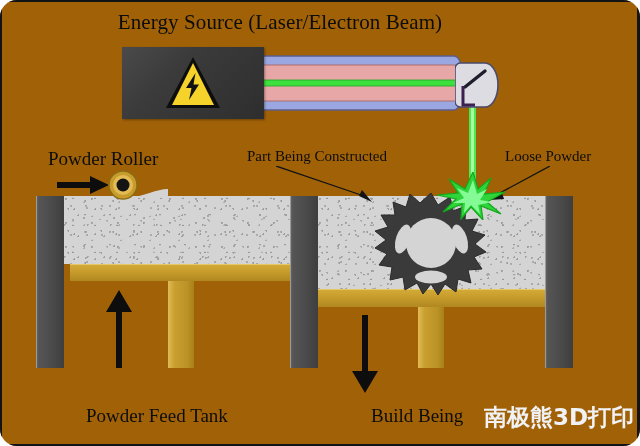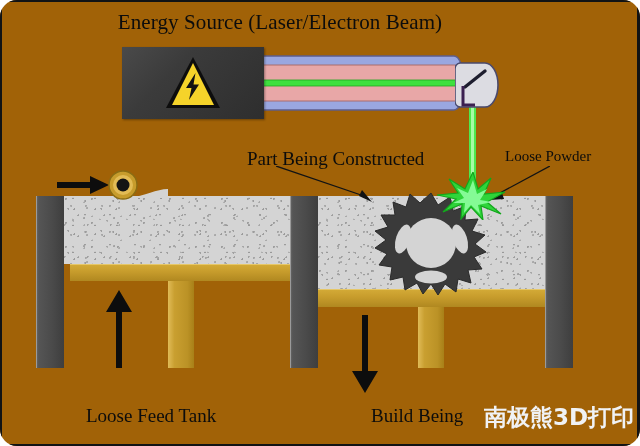--- a/index.html
+++ b/index.html
@@ -41,21 +41,21 @@
     font-size: 21px;
     letter-spacing: 0.1px;
     transform: translateX(-40px);
   }
   #label-powder-roller {
     left: 48px; top: 148px;
     font-size: 19px;
   }
   #label-part-constructed {
     left: 247px; top: 148px;
-    font-size: 19px;
+    font-size: 15px;
   }
   #label-loose-powder {
     left: 505px; top: 148px;
     font-size: 15px;
   }
   #label-metal-powder {
     left: 117px; top: 226px;
     font-size: 17px;
   }
   #label-powder-feed-tank {
@@ -313,27 +313,28 @@
 
   <svg class="leader" id="leader-part" viewBox="0 0 96 36">
     <line x1="0" y1="0" x2="88" y2="30" stroke="#111315" stroke-width="1.3"></line>
     <polygon points="96,36 83,30 86,24" fill="#111315"></polygon>
   </svg>
   <svg class="leader" id="leader-loose" viewBox="0 0 60 34">
     <line x1="60" y1="0" x2="8" y2="28" stroke="#111315" stroke-width="1.3"></line>
     <polygon points="0,34 12,27 14,33" fill="#111315"></polygon>
   </svg>
 
+  <div class="label" id="label-powder-roller">Powder Roller</div>
 
   <div class="label" id="label-part-constructed">Part Being Constructed</div>
 
   <div class="label" id="label-loose-powder">Loose Powder</div>
 
   <div class="label" id="label-metal-powder">Metal Powder</div>
 
-  <div class="label" id="label-powder-feed-tank">Loose Feed Tank</div>
+  <div class="label" id="label-powder-feed-tank">Powder Feed Tank</div>
 
   <div class="label" id="label-build-tank">Build Being</div>
 
   <div id="watermark">南极熊3D打印</div>
 
   <div id="frame-border"></div>
 </div>
 
 </body></html>

